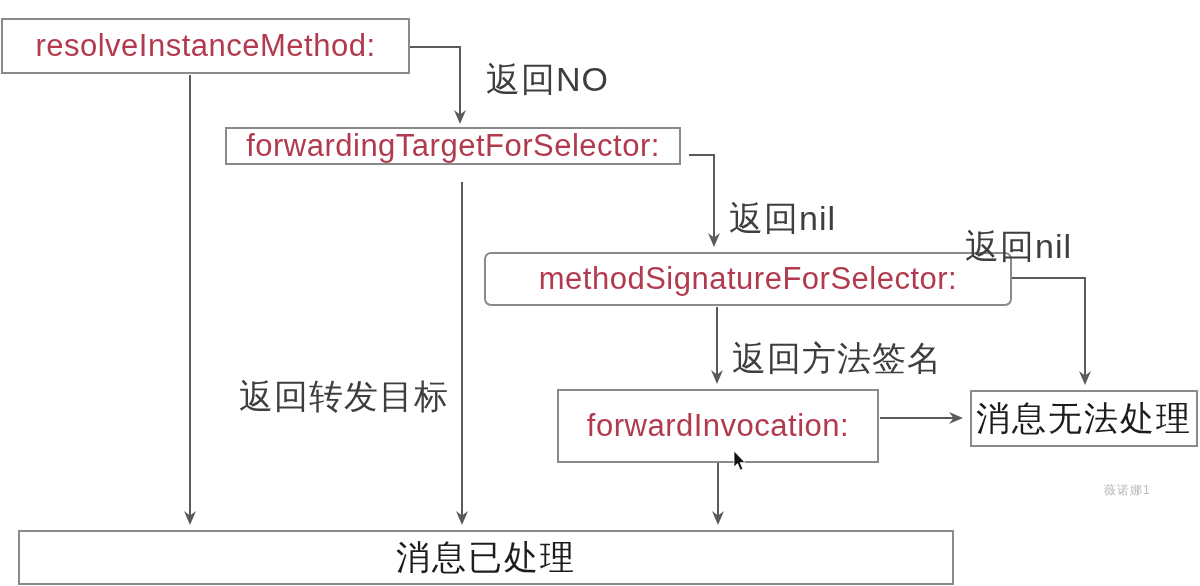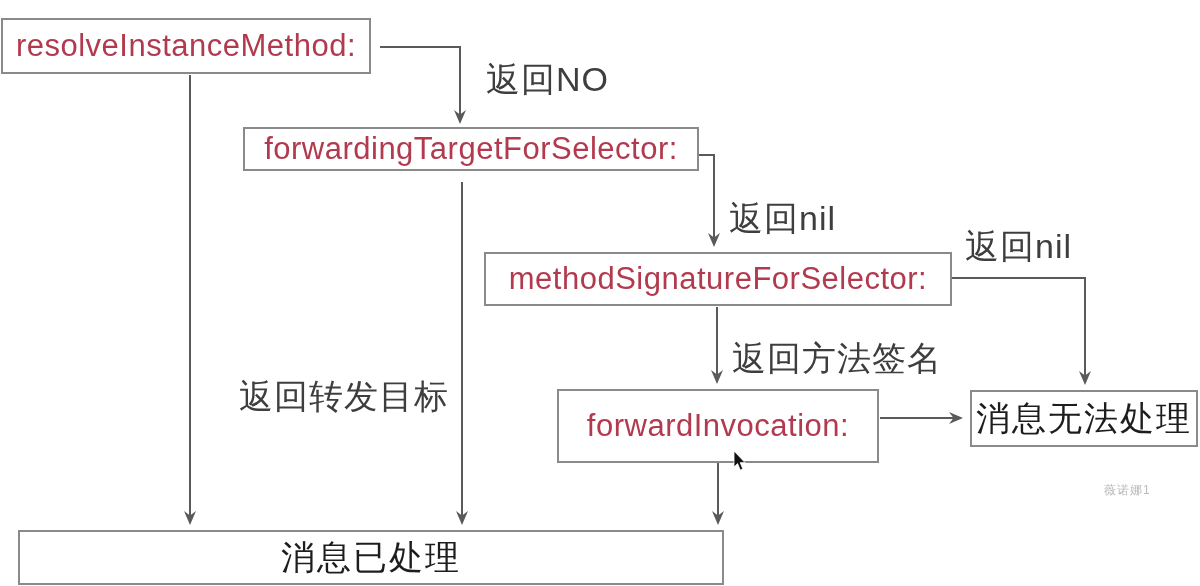--- a/index.html
+++ b/index.html
@@ -52,26 +52,26 @@
     color: #bdb9b9;
     font-size: 12px;
     letter-spacing: 1px;
   }
   .cursor {
     position: absolute;
     left: 733px; top: 451px;
     width: 14px; height: 22px;
   }
   
-  #n-resolve  { left: 1px;   top: 18px;  width: 370px; height: 56px; }
-  #n-fwdtgt   { left: 243px; top: 127px; width: 456px; height: 44px; }
-  #n-methsig  { left: 484px; top: 252px; width: 468px; height: 54px; }
+  #n-resolve  { left: 1px;   top: 18px;  width: 409px; height: 56px; }
+  #n-fwdtgt   { left: 225px; top: 127px; width: 456px; height: 38px; }
+  #n-methsig  { left: 484px; top: 252px; width: 528px; height: 54px; border-radius: 7px; }
   #n-fwdinv   { left: 557px; top: 389px; width: 322px; height: 74px; }
   #n-unhandled{ left: 970px; top: 390px; width: 228px; height: 57px; }
-  #n-handled  { left: 18px;  top: 530px; width: 706px; height: 55px; }
+  #n-handled  { left: 18px;  top: 530px; width: 936px; height: 55px; }
   
   #l-return-no      { left: 486px; top: 57px;  }
   #l-return-yes     { left: 48px;  top: 292px; }
   #l-return-nil-1   { left: 729px; top: 196px; }
   #l-return-target  { left: 239px; top: 374px; }
   #l-return-sig     { left: 732px; top: 336px; }
   #l-return-nil-2   { left: 965px; top: 224px; }
 </style>
 </head>
 <body>

